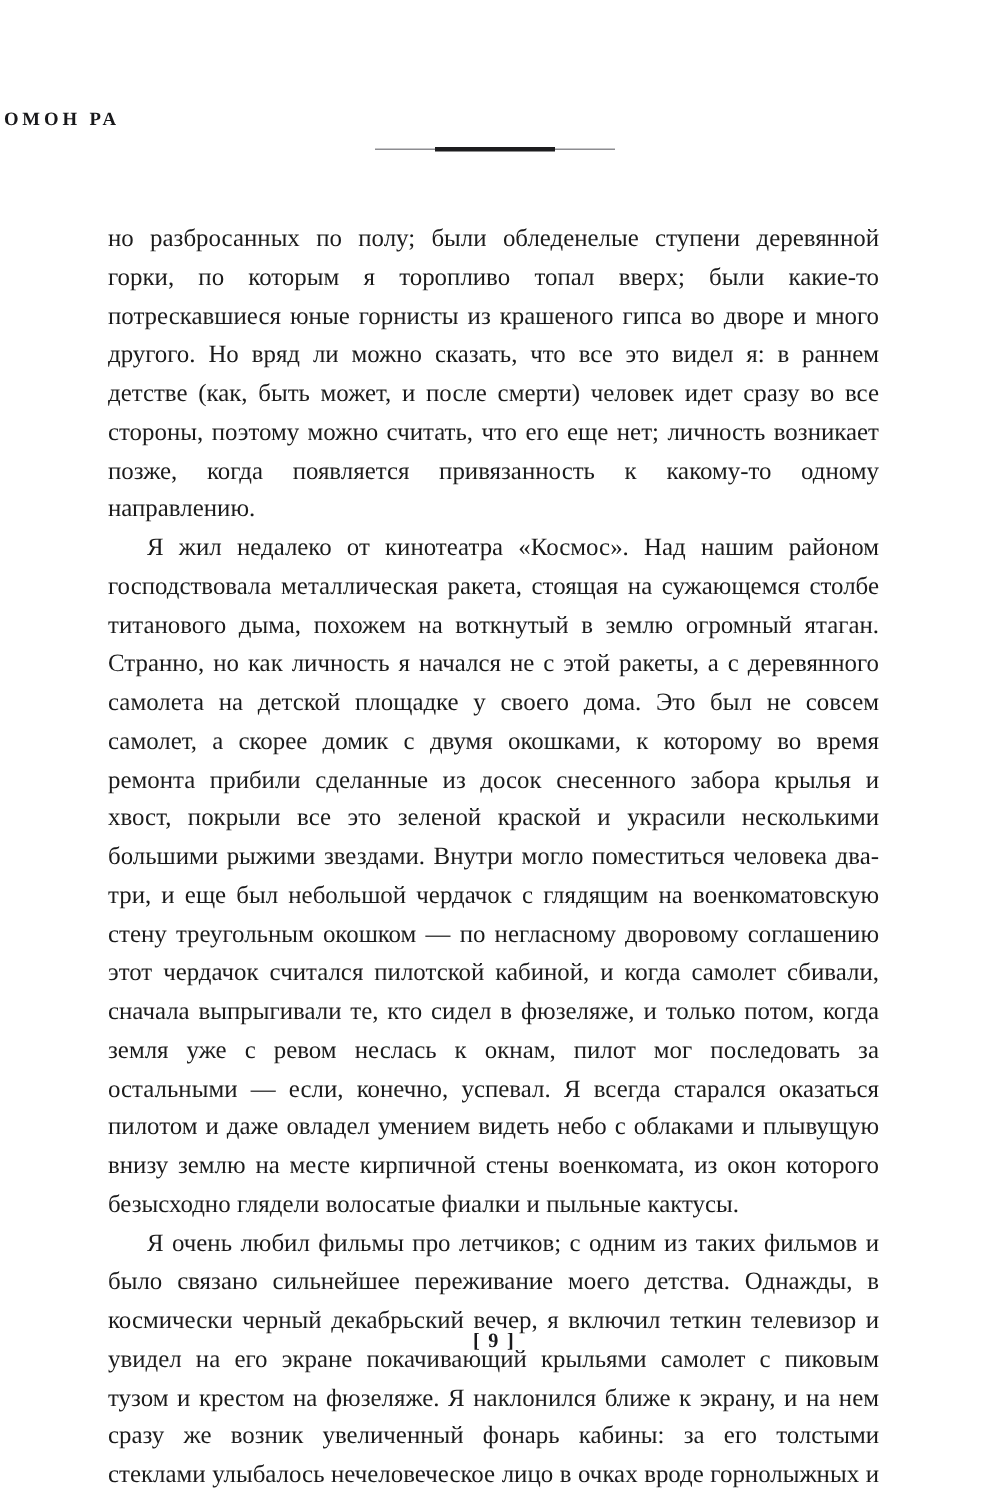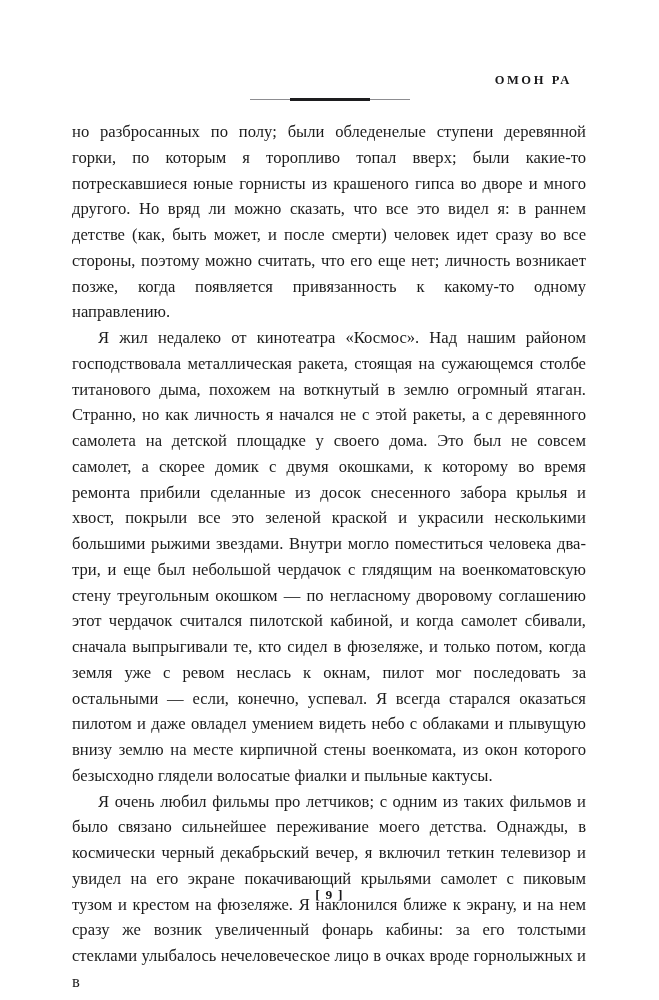--- a/index.html
+++ b/index.html
@@ -16,21 +16,21 @@
     font-family: "Liberation Serif", "DejaVu Serif", serif;
     color: #1b1b1b;
   }
 
   
   .running-head {
     position: absolute;
     top: 70px;
     left: 0;
     width: 572px;
-    text-align: right;
+    text-align: left;
   }
   .running-head-title {
     display: inline-block;
     font-size: 12.5px;
     font-weight: bold;
     letter-spacing: 2.6px;
     text-indent: 2.6px;
     color: #18181a;
     line-height: 16px;
   }
@@ -72,20 +72,21 @@
     font-size: 16.6px;
     line-height: 25.75px;
     text-align: justify;
     text-justify: inter-word;
     text-indent: 26px;
     hyphens: manual;
     word-spacing: 0.1px;
   }
   .para.first {
     text-indent: 0;
+    margin-top: 27px;
   }
 
   
   .folio {
     position: absolute;
     top: 885px;
     left: 0;
     width: 659px;
     text-align: center;
   }

